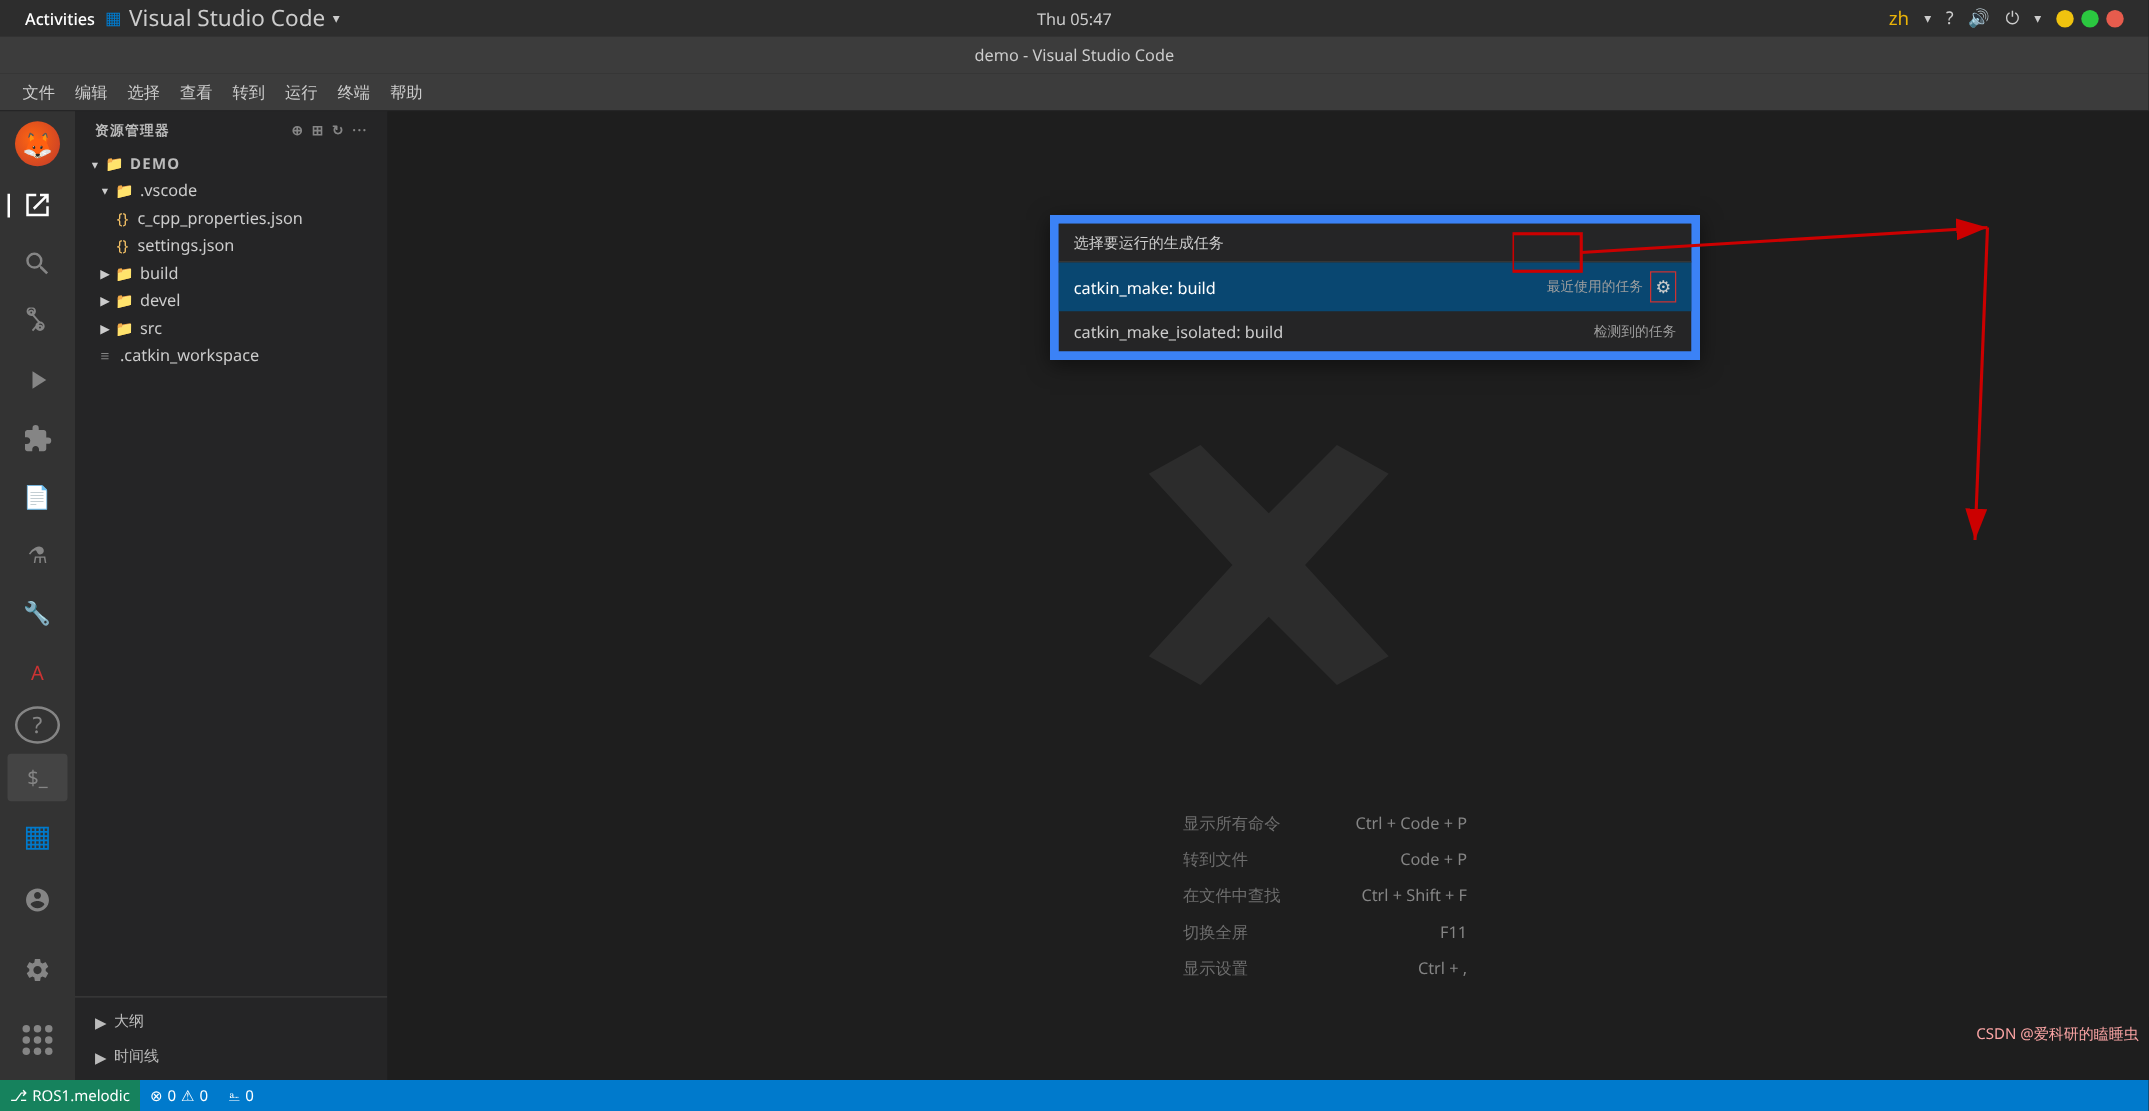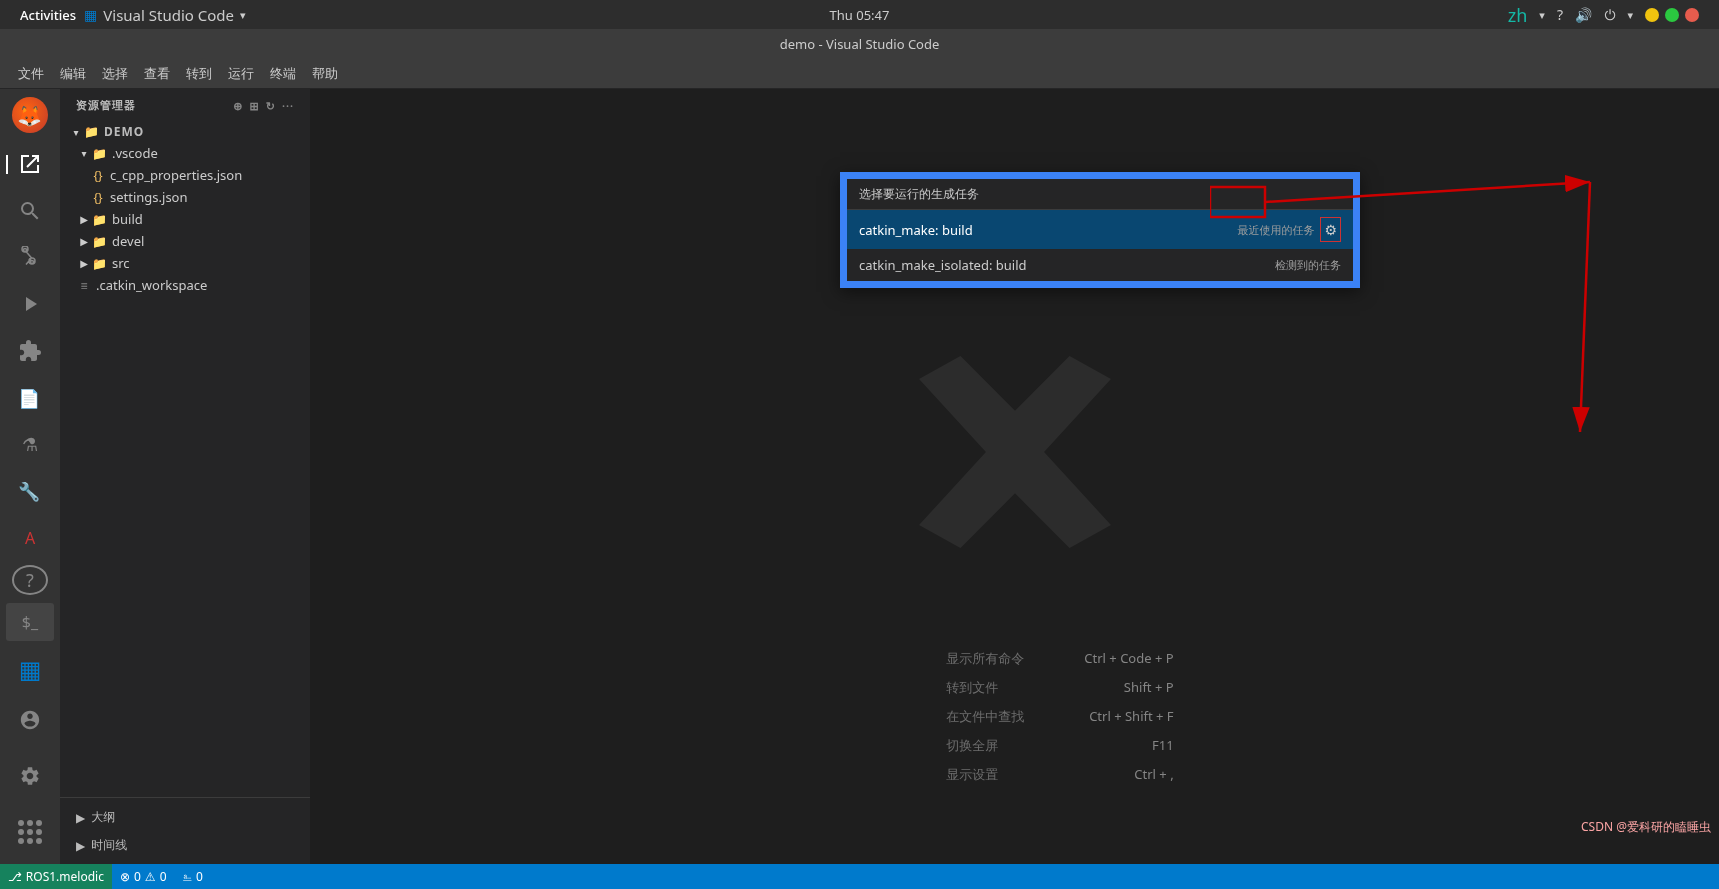--- a/index.html
+++ b/index.html
@@ -397,27 +397,27 @@
     }
   </style>
 </head>
 <body>
 
 <div class="system-bar">
   <div class="system-bar-left">
     <span class="activities-text">Activities</span>
     <div class="vscode-title-bar">
       <span class="vscode-icon">▦</span>
-      <span style="color:#cccccc;font-size:15px;">Visual Studio Code</span>
+      <span style="color:#cccccc;font-size:18px;">Visual Studio Code</span>
       <span style="color:#cccccc;font-size:11px;">▾</span>
     </div>
   </div>
   <div class="system-bar-center">Thu 05:47</div>
   <div class="system-bar-right">
-    <span style="color:#14b8a6;font-size:18px;">zh</span>
+    <span style="color:#eab308;font-size:15px;">zh</span>
     <span style="color:#cccccc;font-size:11px;">▾</span>
     <span style="color:#cccccc;font-size:14px;">?</span>
     <span style="color:#cccccc;font-size:14px;">🔊</span>
     <span style="color:#cccccc;font-size:14px;">⏻</span>
     <span style="color:#cccccc;font-size:11px;">▾</span>
     <div class="window-controls">
       <div class="win-btn win-minimize"></div>
       <div class="win-btn win-maximize"></div>
       <div class="win-btn win-close"></div>
     </div>
@@ -593,21 +593,21 @@
       </svg>
     </div>
 
     <div class="shortcuts-list">
       <div class="shortcut-row">
         <span class="shortcut-label" style="color:#6d6d6d;">显示所有命令</span>
         <span class="shortcut-key">Ctrl + Code + P</span>
       </div>
       <div class="shortcut-row">
         <span class="shortcut-label" style="color:#6d6d6d;">转到文件</span>
-        <span class="shortcut-key">Shift + P</span>
+        <span class="shortcut-key">Code + P</span>
       </div>
       <div class="shortcut-row">
         <span class="shortcut-label" style="color:#6d6d6d;">在文件中查找</span>
         <span class="shortcut-key">Ctrl + Shift + F</span>
       </div>
       <div class="shortcut-row">
         <span class="shortcut-label" style="color:#6d6d6d;">切换全屏</span>
         <span class="shortcut-key">F11</span>
       </div>
       <div class="shortcut-row">

